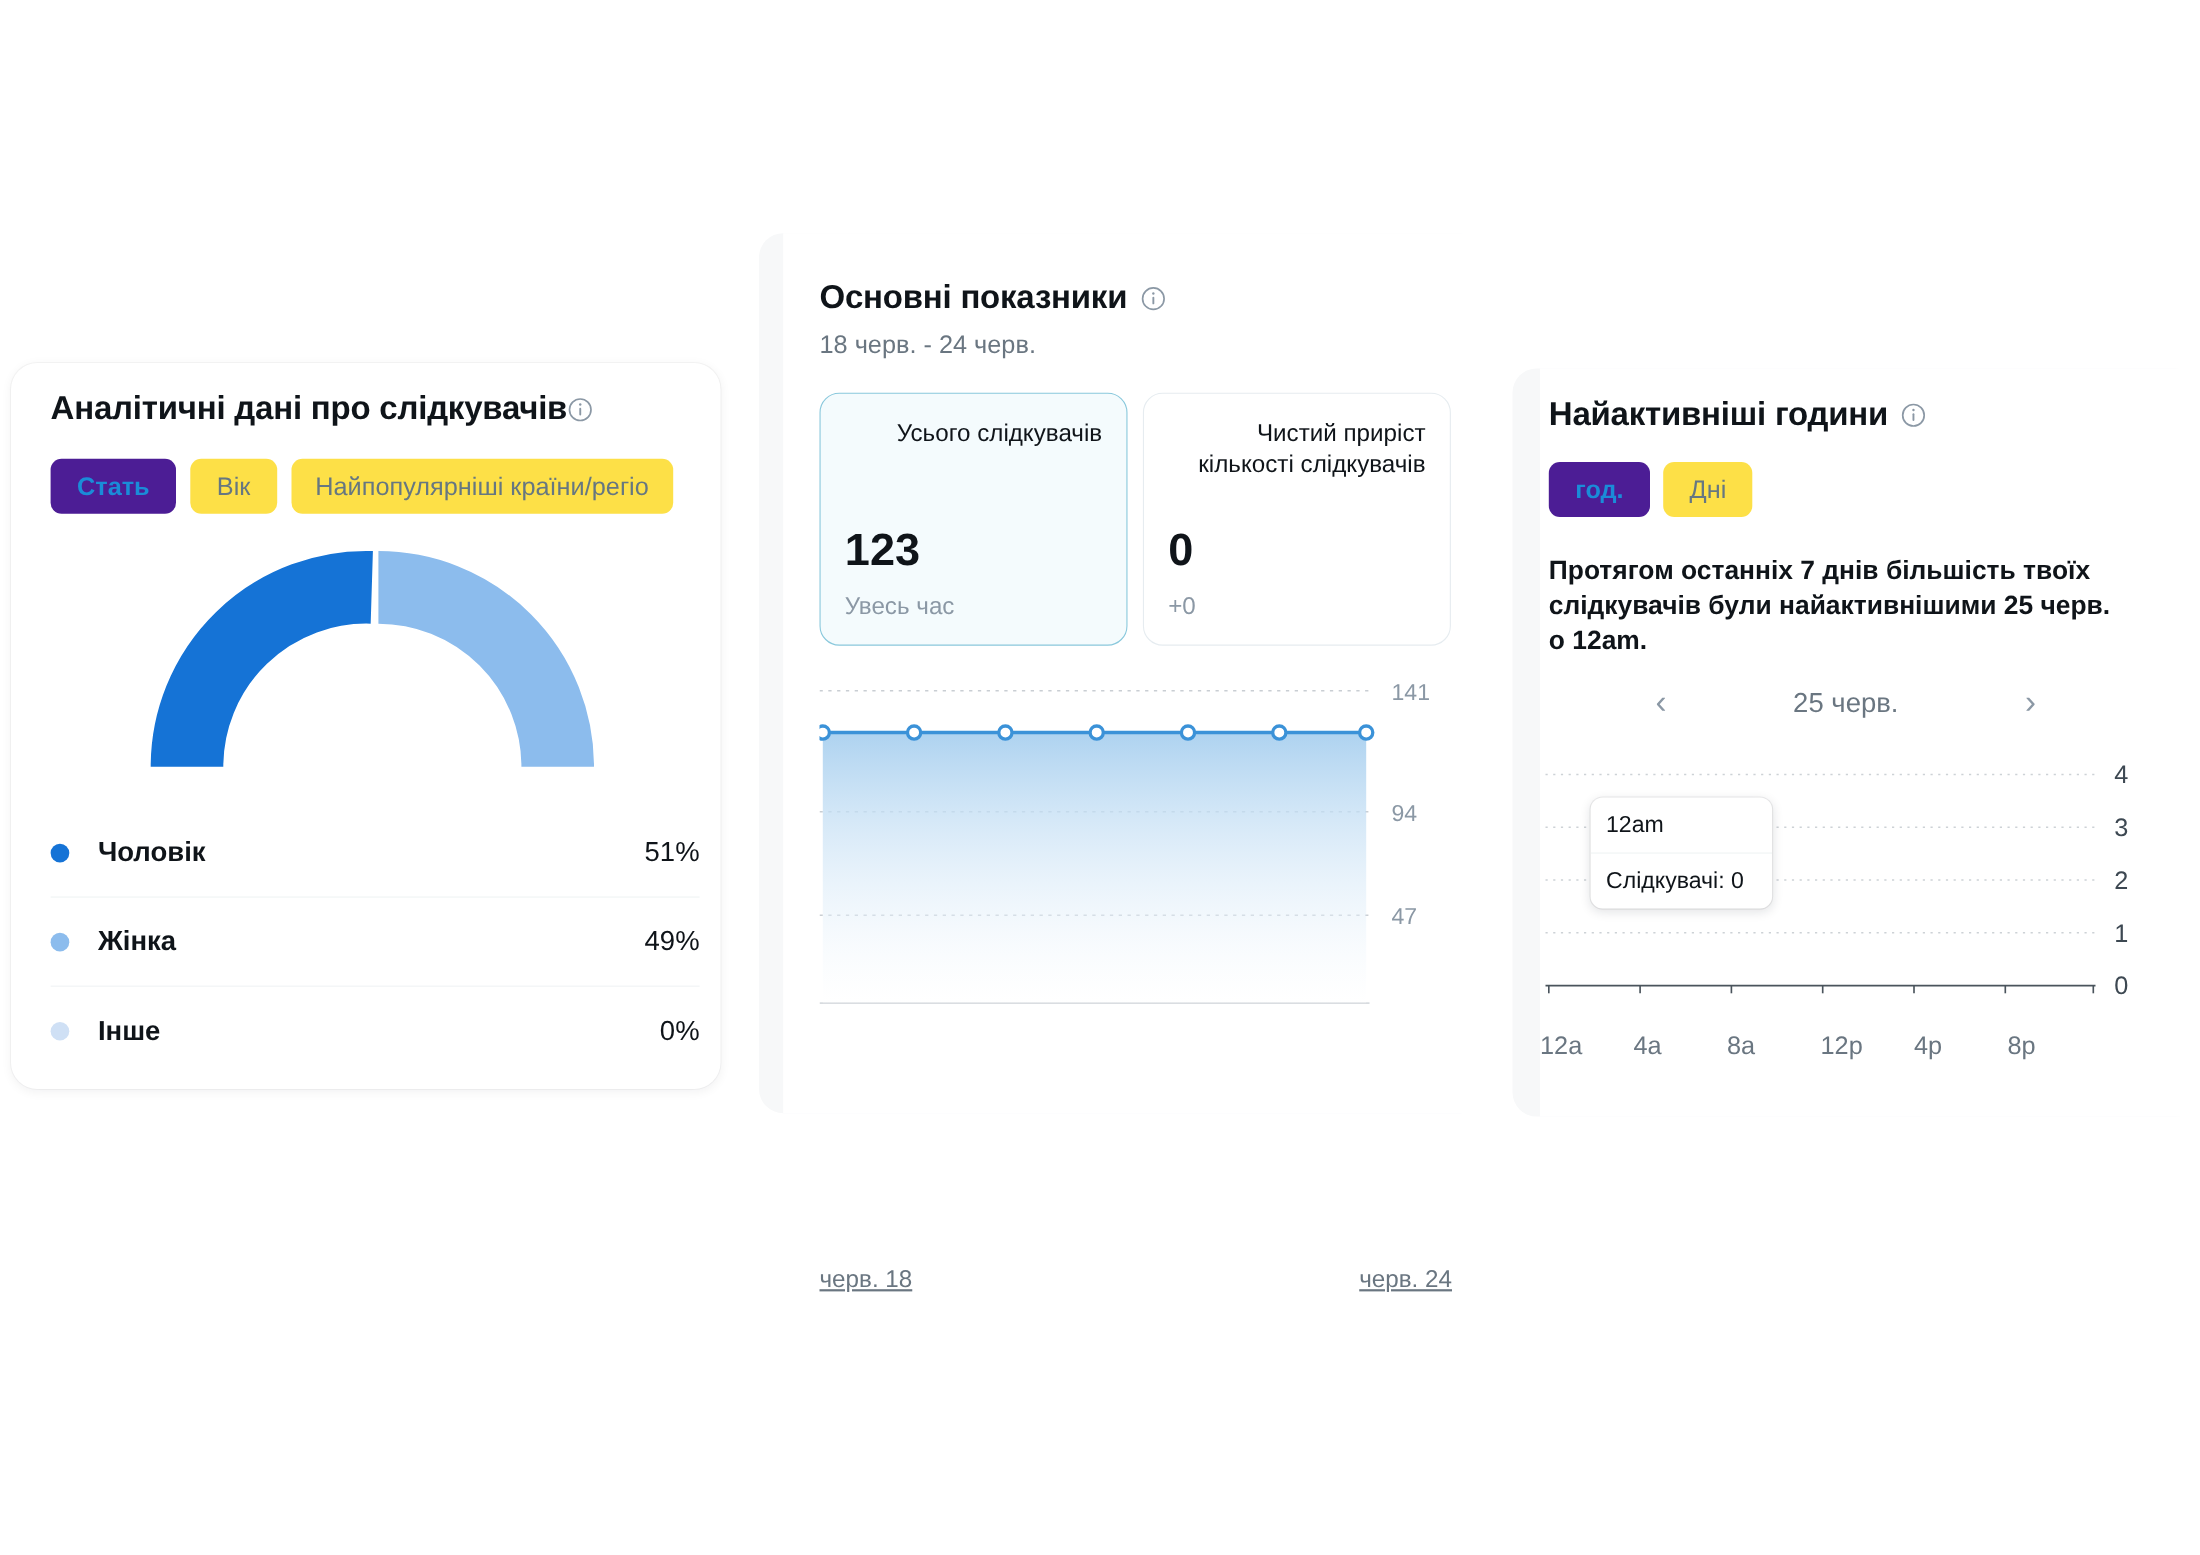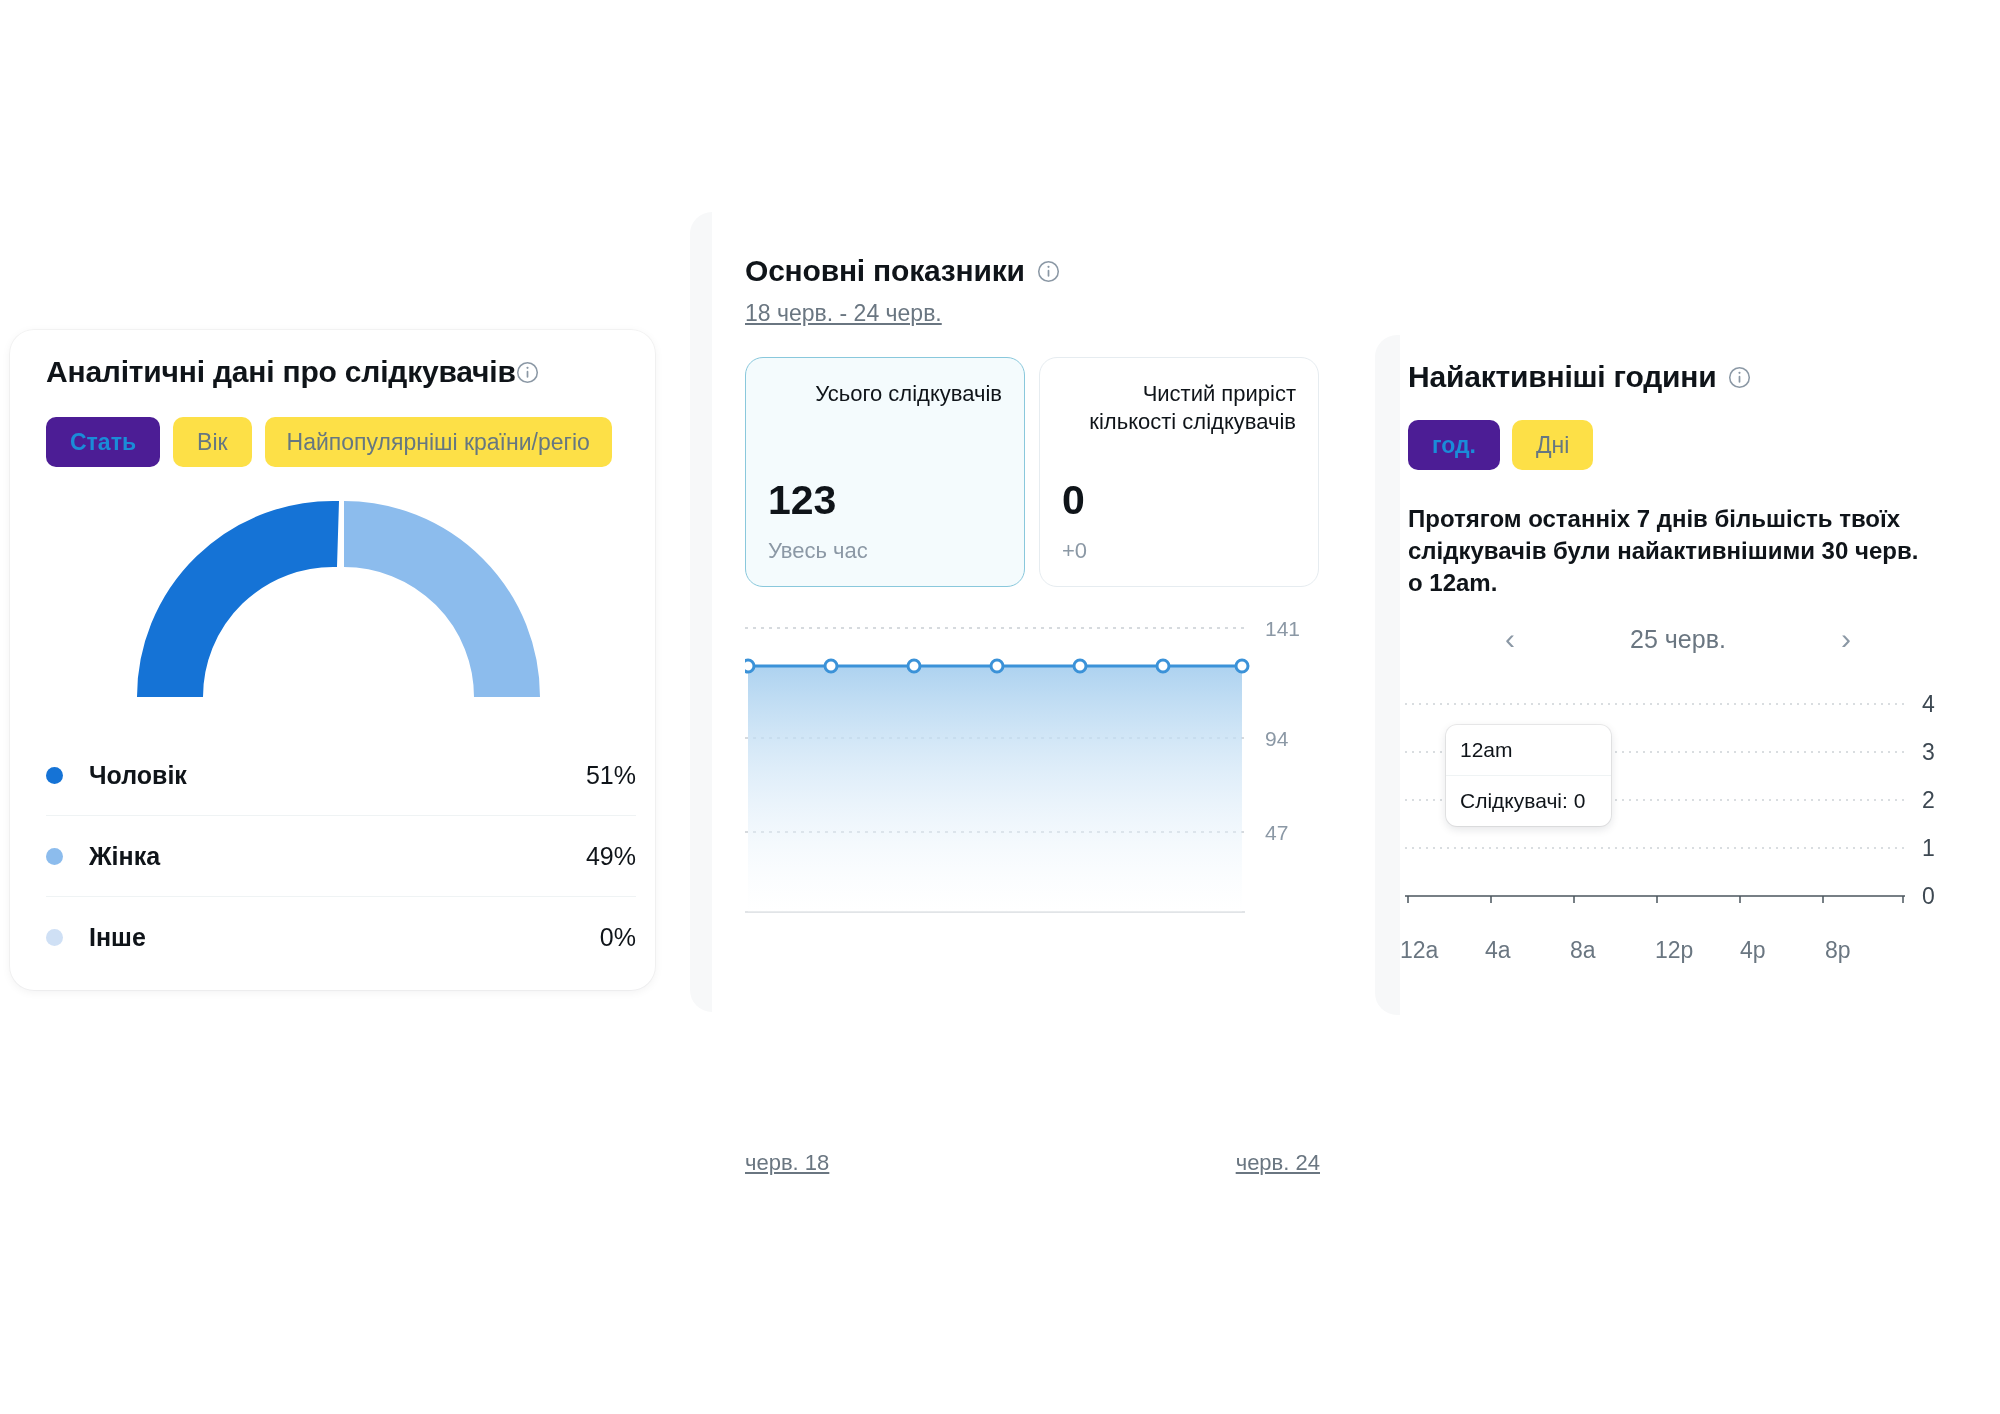--- a/index.html
+++ b/index.html
@@ -50,21 +50,21 @@
   .legend-row:last-child { border-bottom: none; }
   .dot { width: 17px; height: 17px; border-radius: 50%; flex: 0 0 auto; }
   .legend-label { font-size: 25px; font-weight: 700; color: #0f1419; margin-left: 26px; }
   .legend-val { margin-left: auto; font-size: 25px; color: #0f1419; }
 
   
   #card-metrics-strip { left: 690px; top: 212px; width: 660px; height: 800px; }
   #card-metrics { left: 712px; top: 212px; width: 638px; height: 800px; border-radius: 0; box-shadow: none; }
   .c2-title-row { position: absolute; left: 33px; top: 42px; display: flex; align-items: center; gap: 12px; }
   .c2-title { font-size: 30px; font-weight: 700; color: #0f1419; letter-spacing: -0.2px; }
-  .c2-sub { position: absolute; left: 33px; top: 88px; font-size: 23px; color: #6a7681; text-decoration: underline; }
+  .c2-sub { position: absolute; left: 33px; top: 88px; font-size: 23px; color: #6a7681; }
 
   .stat-row { position: absolute; left: 33px; top: 145px; display: flex; gap: 14px; }
   .stat {
     width: 280px; height: 230px; border-radius: 18px; padding: 22px 22px 18px 22px;
     position: relative; background: #ffffff; border: 1px solid #e6ecf0; text-align: right;
   }
   .stat.selected { background: #f4fbfd; border: 1px solid #89c8dc; }
   .stat-label { font-size: 22px; color: #0f1419; line-height: 1.28; font-weight: 400; }
   .stat-value { position: absolute; left: 22px; bottom: 62px; font-size: 41px; font-weight: 700; color: #0f1419; }
   .stat-foot { position: absolute; left: 22px; bottom: 22px; font-size: 22px; color: #8b98a5; }
@@ -227,21 +227,21 @@
           <rect x="11.1" y="10.2" width="1.8" height="7.2" rx="0.9" fill="#8b98a5"></rect>
         </svg>
       </span>
     </div>
 
     <div class="c3-pills">
       <div class="pill active">год.</div>
       <div class="pill idle">Дні</div>
     </div>
 
-    <div class="c3-desc">Протягом останніх 7 днів більшість твоїх слідкувачів були найактивнішими 30 черв. о 12am.</div>
+    <div class="c3-desc">Протягом останніх 7 днів більшість твоїх слідкувачів були найактивнішими 25 черв. о 12am.</div>
 
     <div class="date-nav">
       <span class="chev">‹</span>
       <span class="date-label">25 черв.</span>
       <span class="chev">›</span>
     </div>
 
     <div class="hours-chart">
       <svg viewBox="0 0 600 230" width="600" height="230">
 

